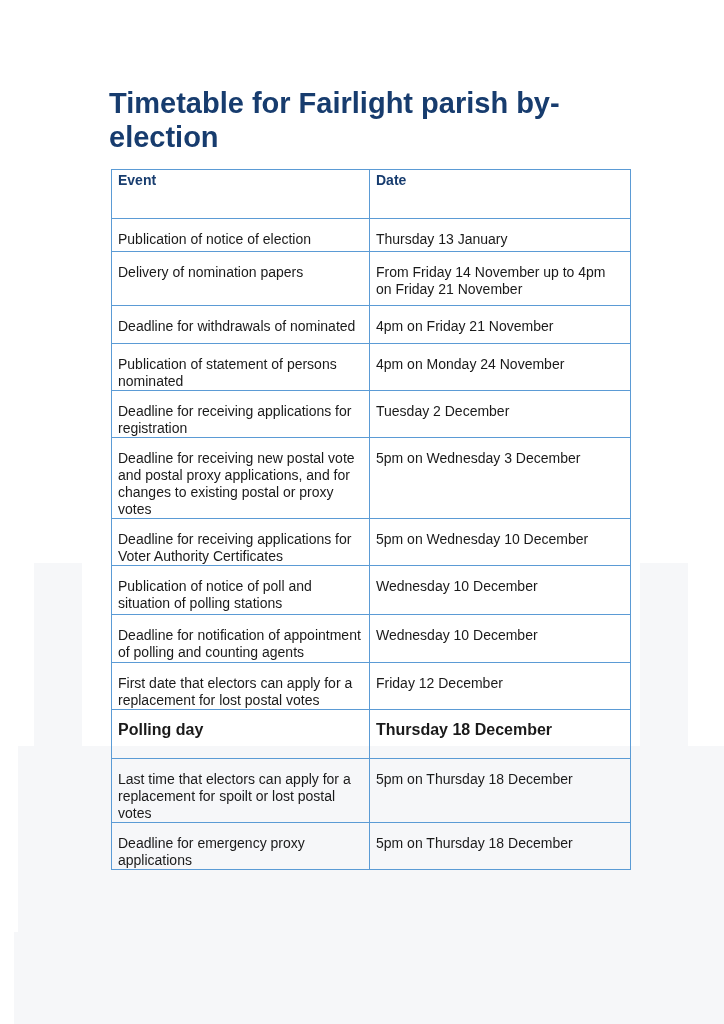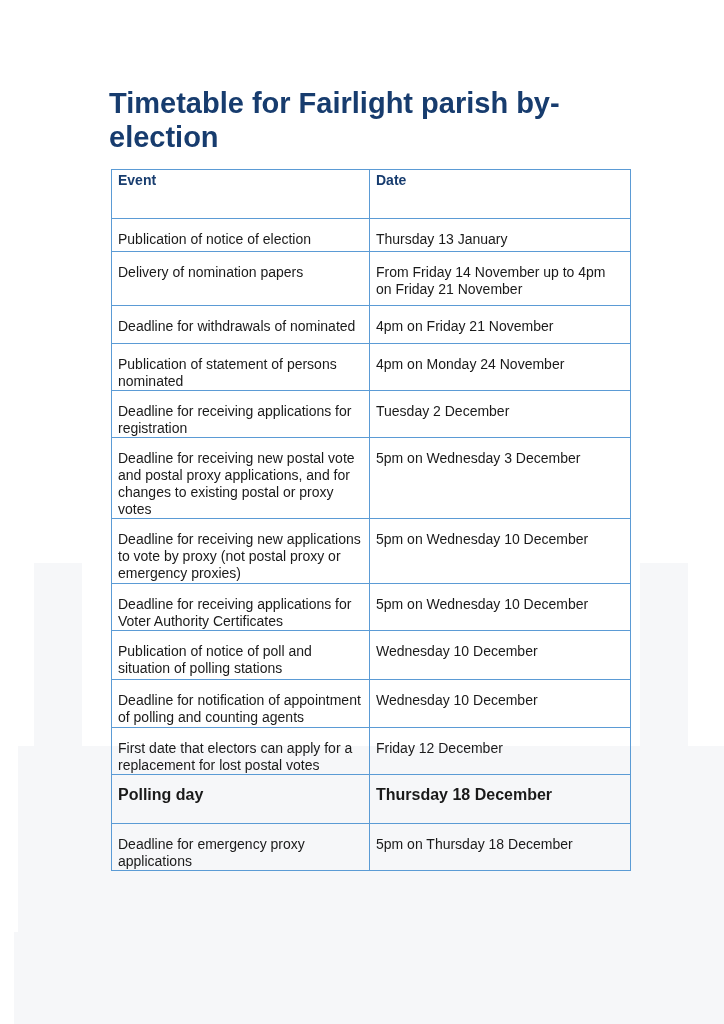--- a/index.html
+++ b/index.html
@@ -73,42 +73,42 @@
     <td>4pm on Monday 24 November</td>
   </tr>
   <tr style="height:38px">
     <td>Deadline for receiving applications for registration</td>
     <td>Tuesday 2 December</td>
   </tr>
   <tr style="height:70px">
     <td>Deadline for receiving new postal vote and postal proxy applications, and for changes to existing postal or proxy votes</td>
     <td>5pm on Wednesday 3 December</td>
   </tr>
-  <tr style="height:65px">
-    <td>Deadline for receiving new applications to vote by proxy (not postal proxy or emergency proxies)</td>
-    <td>5pm on Wednesday 10 December</td>
-  </tr>
   <tr style="height:41px">
     <td>Deadline for receiving applications for Voter Authority Certificates</td>
     <td>5pm on Wednesday 10 December</td>
   </tr>
   <tr style="height:49px">
     <td>Publication of notice of poll and situation of polling stations</td>
     <td>Wednesday 10 December</td>
   </tr>
   <tr style="height:48px">
     <td>Deadline for notification of appointment of polling and counting agents</td>
     <td>Wednesday 10 December</td>
   </tr>
   <tr style="height:47px">
     <td>First date that electors can apply for a replacement for lost postal votes</td>
     <td>Friday 12 December</td>
   </tr>
   <tr class="bold" style="height:49px">
     <td>Polling day</td>
     <td>Thursday 18 December</td>
   </tr>
+  <tr style="height:55px">
+    <td>Last time that electors can apply for a replacement for spoilt or lost postal votes</td>
+    <td>5pm on Thursday 18 December</td>
+  </tr>
   <tr style="height:37px">
     <td>Deadline for emergency proxy applications</td>
     <td>5pm on Thursday 18 December</td>
   </tr>
 </tbody>
   </table>
 
 </body></html>

